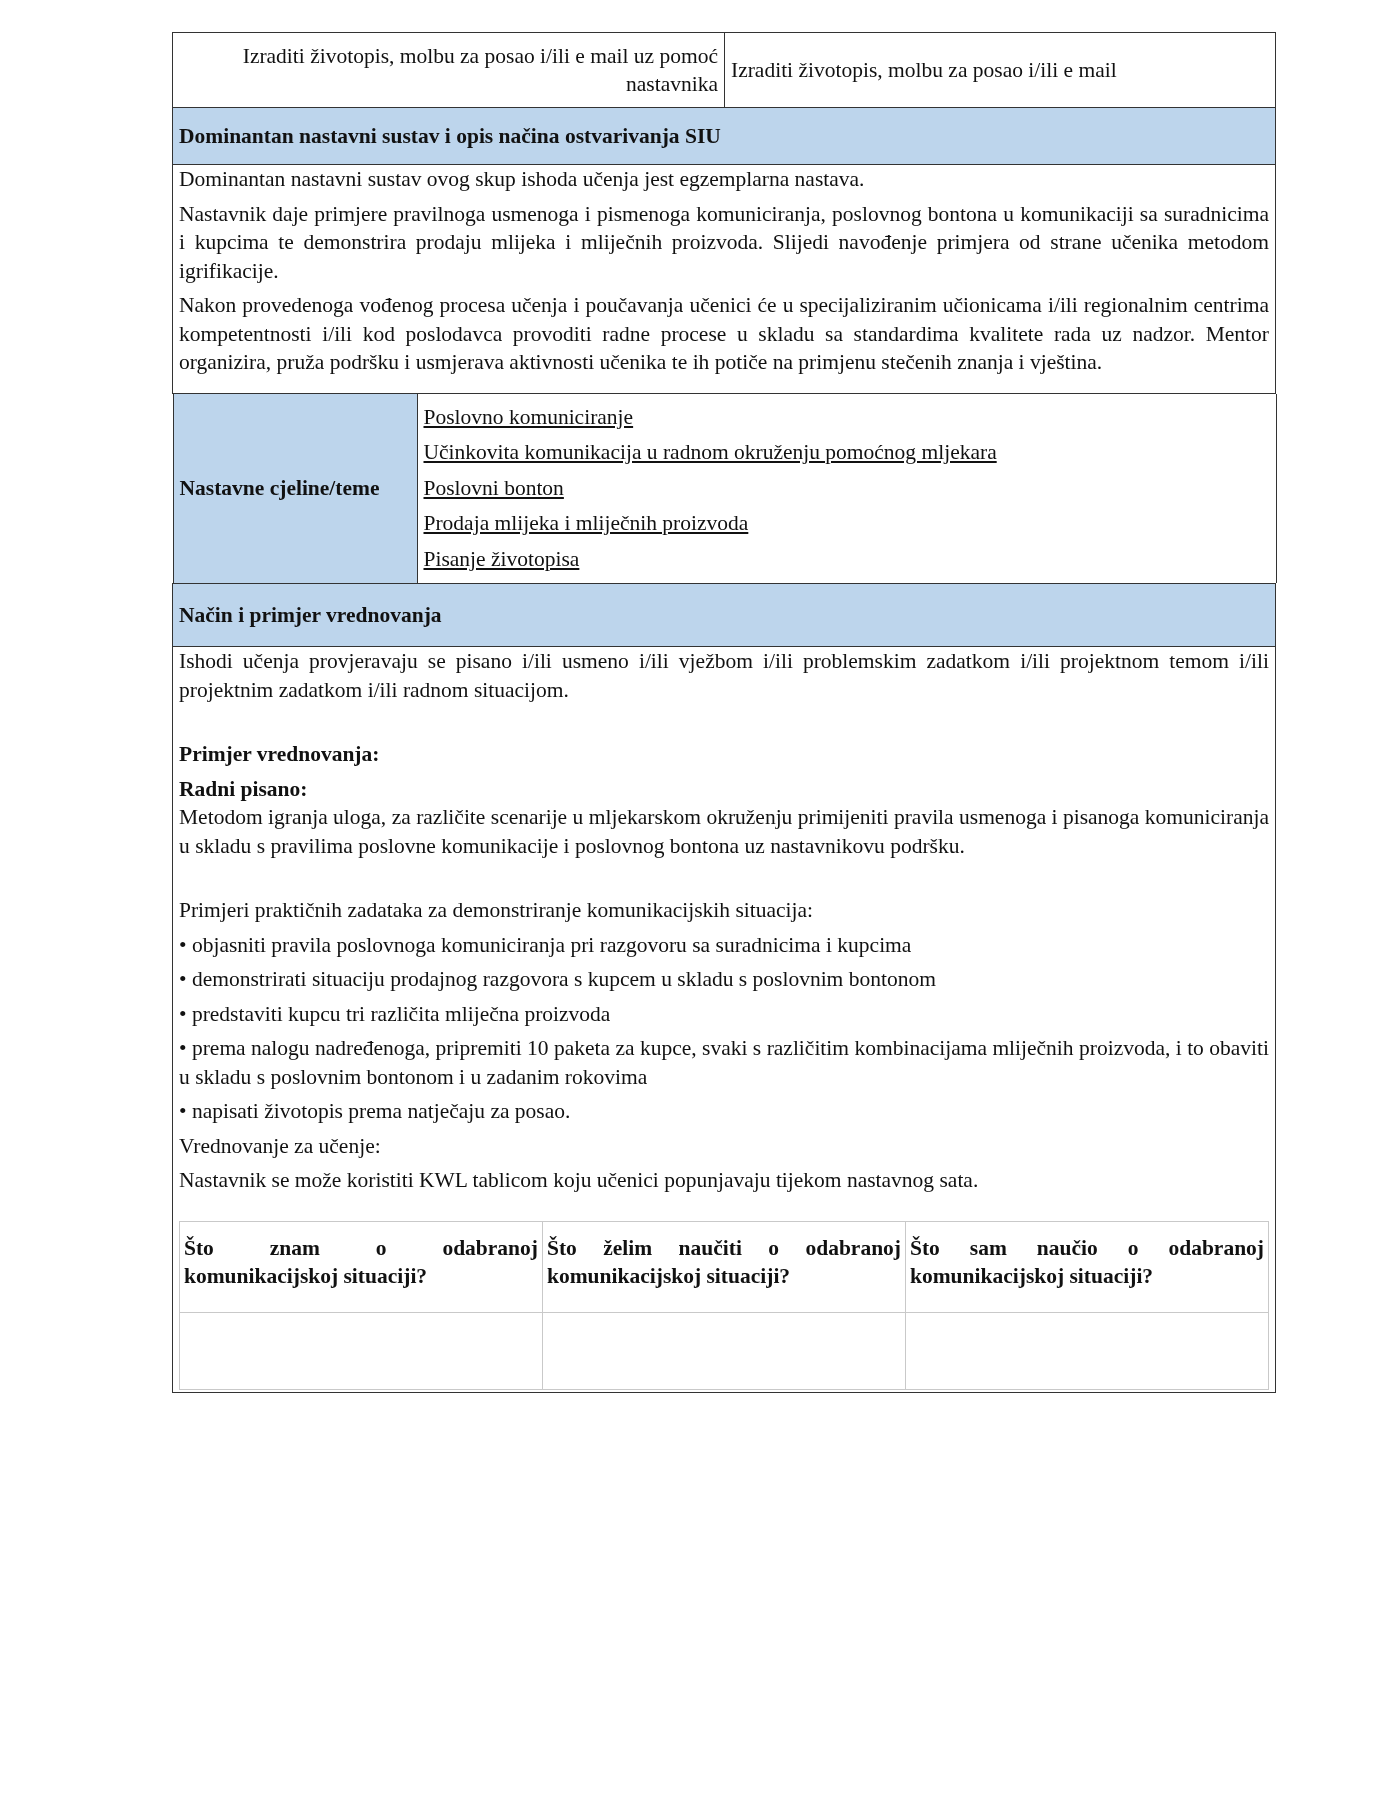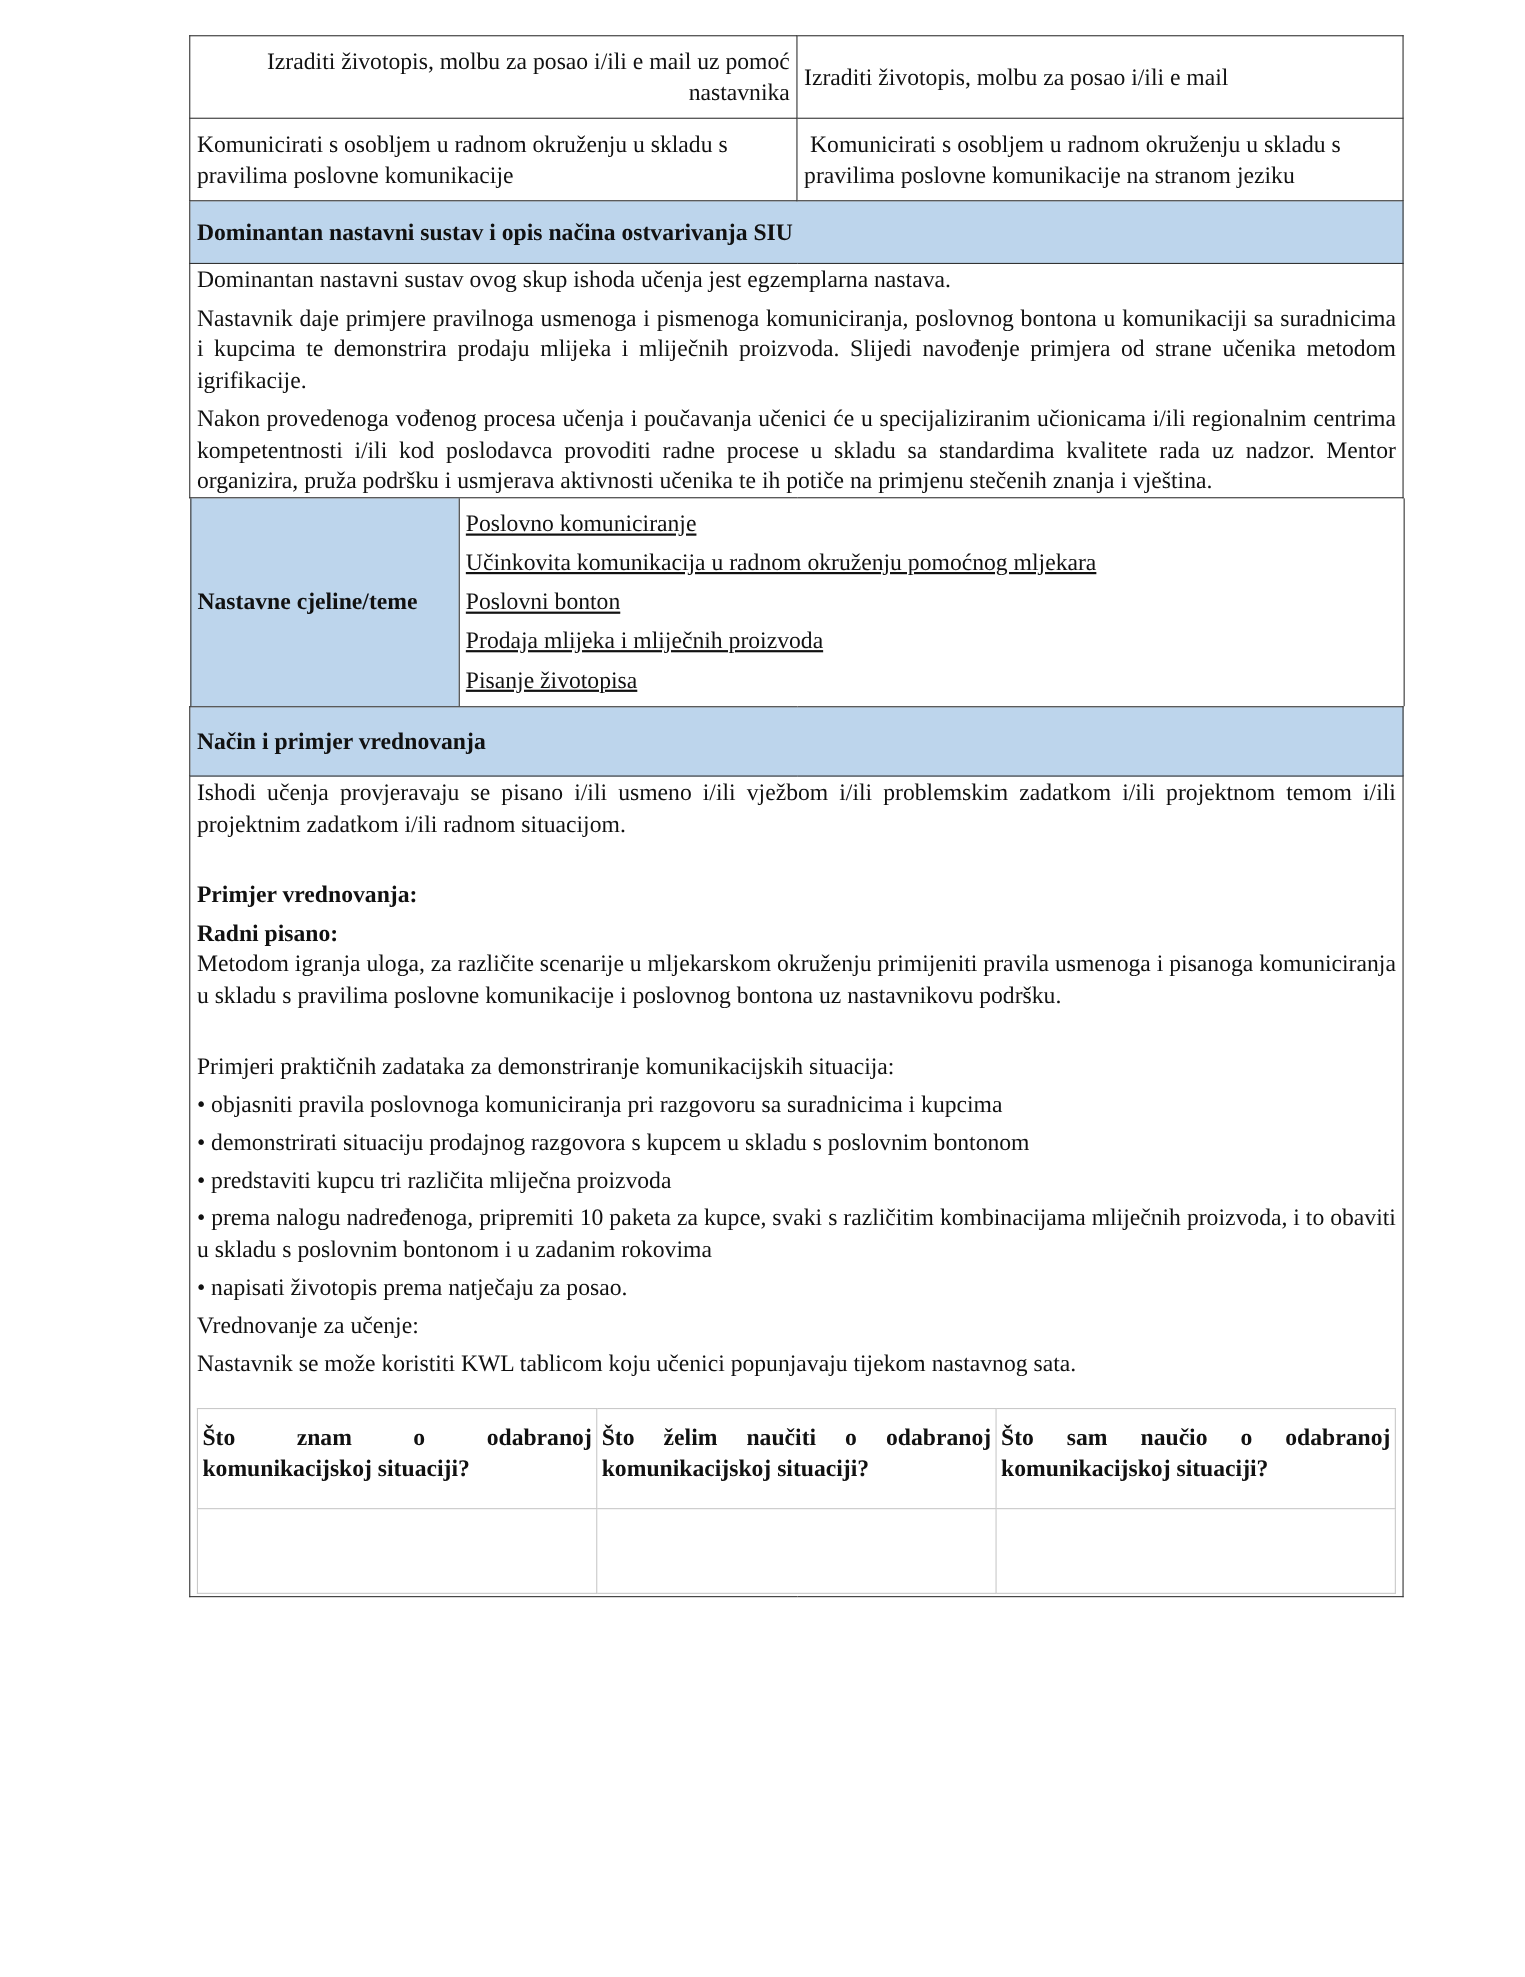--- a/index.html
+++ b/index.html
@@ -31,33 +31,29 @@
 </head>
 <body>
 
 <div class="page">
   <table class="outer">
     <tbody>
     <tr class="row-ishod">
       <td class="c1" style="text-align:right">Izraditi životopis, molbu za posao i/ili e mail uz pomoć nastavnika</td>
       <td>Izraditi životopis, molbu za posao i/ili e mail</td>
     </tr>
-    <tr class="row-ishod">
-      <td class="c1" style="text-align:left">Komunicirati s osobljem u radnom okruženju u skladu s pravilima poslovne komunikacije</td>
-      <td style="text-align:left;white-space:pre-wrap"> Komunicirati s osobljem u radnom okruženju u skladu s pravilima poslovne komunikacije na stranom jeziku</td>
-    </tr>
 
     <tr class="hdr blue">
       <td colspan="2">Dominantan nastavni sustav i opis načina ostvarivanja SIU</td>
     </tr>
     <tr class="desc">
       <td colspan="2">
         <p>Dominantan nastavni sustav ovog skup ishoda učenja jest egzemplarna nastava.</p>
         <p>Nastavnik daje primjere pravilnoga usmenoga i pismenoga komuniciranja, poslovnog bontona u komunikaciji sa suradnicima i kupcima te demonstrira prodaju mlijeka i mliječnih proizvoda. Slijedi navođenje primjera od strane učenika metodom igrifikacije.</p>
-        <p style="margin-bottom:0">Nakon provedenoga vođenog procesa učenja i poučavanja učenici će u specijaliziranim učionicama i/ili regionalnim centrima kompetentnosti i/ili kod poslodavca provoditi radne procese u skladu sa standardima kvalitete rada uz nadzor. Mentor organizira, pruža podršku i usmjerava aktivnosti učenika te ih potiče na primjenu stečenih znanja i vještina.</p>
+        <p style="margin-bottom:16px">Nakon provedenoga vođenog procesa učenja i poučavanja učenici će u specijaliziranim učionicama i/ili regionalnim centrima kompetentnosti i/ili kod poslodavca provoditi radne procese u skladu sa standardima kvalitete rada uz nadzor. Mentor organizira, pruža podršku i usmjerava aktivnosti učenika te ih potiče na primjenu stečenih znanja i vještina.</p>
       </td>
     </tr>
 
     <tr class="teme">
       <td colspan="2" style="padding:0;border:none">
         <table class="outer" style="width:1104px">
           <tbody>
                 <tr>
             <td class="lbl blue" style="border-top:none;border-bottom:none">Nastavne cjeline/teme</td>
             <td class="list" style="border-top:none;border-bottom:none">

